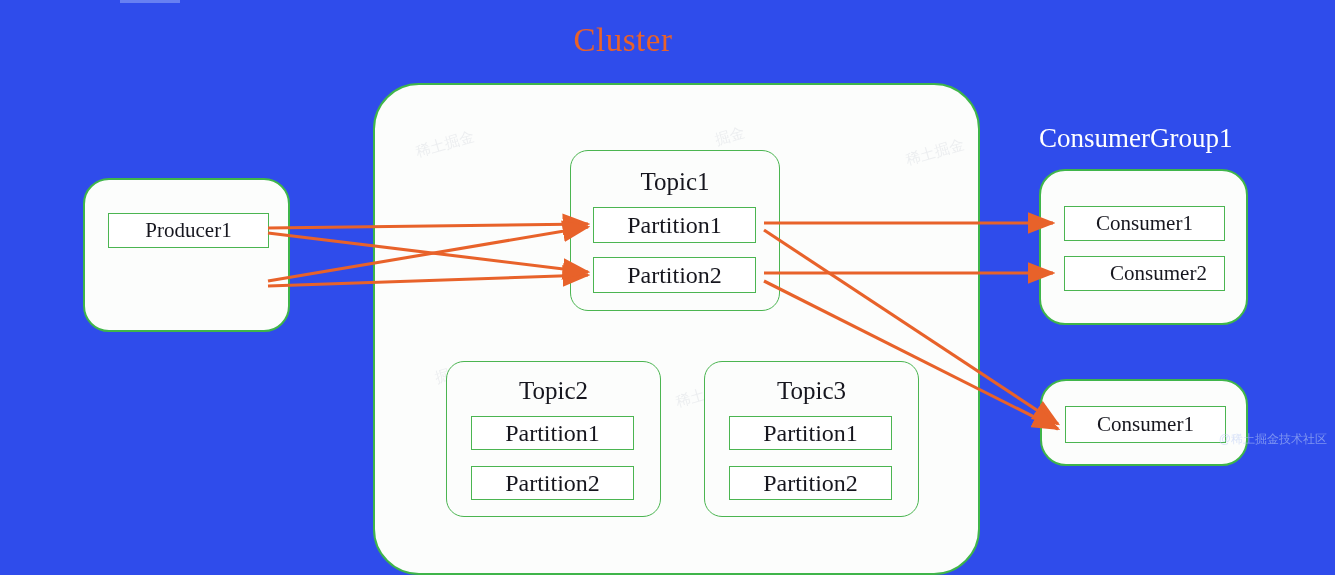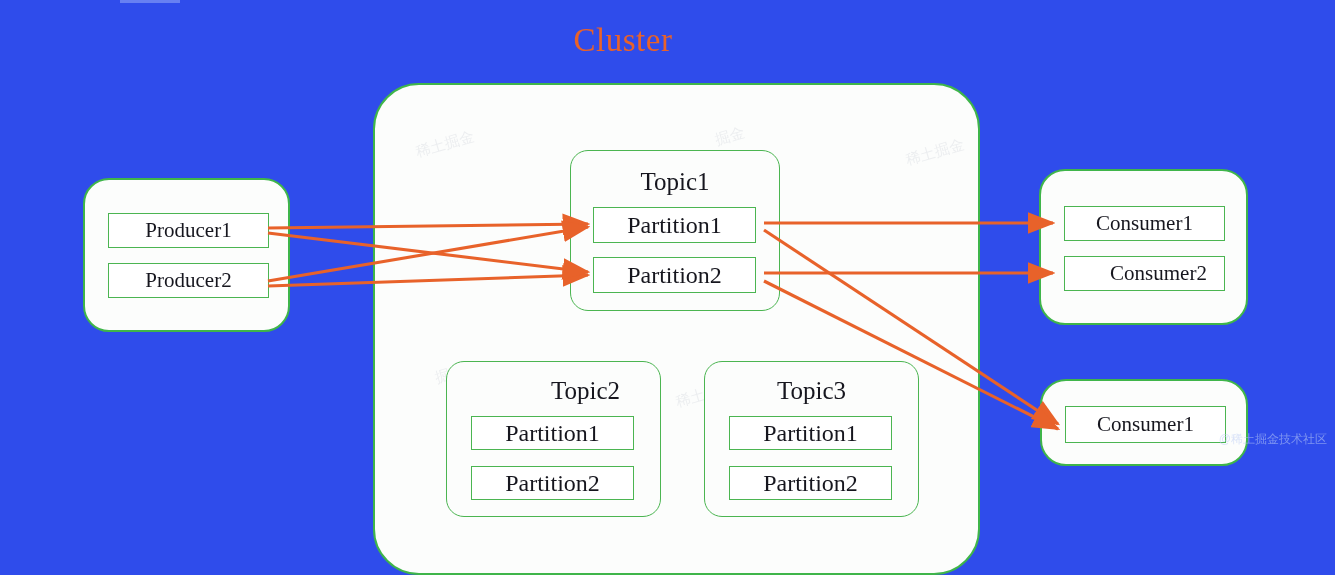--- a/index.html
+++ b/index.html
@@ -138,37 +138,37 @@
     <div class="wm" style="left:300px; top:300px;">稀土掘金</div>
     <div class="wm" style="left:140px; top:400px;">掘金</div>
   </div>
 
   <div class="abs topic-box" style="left:570px; top:150px; width:210px; height:161px;">
     <div class="topic-label" style="top:18px;">Topic1</div>
     <div class="cell" style="left:22px; top:56px; width:163px; height:36px;">Partition1</div>
     <div class="cell" style="left:22px; top:106px; width:163px; height:36px;">Partition2</div>
   </div>
 
-  <div class="abs topic-box" style="left:446px; top:361px; width:215px; height:156px;padding-left:32px;">
+  <div class="abs topic-box" style="left:446px; top:361px; width:215px; height:156px;">
     <div class="topic-label" style="top:16px;">Topic2</div>
     <div class="cell" style="left:24px; top:54px; width:163px; height:34px;">Partition1</div>
     <div class="cell" style="left:24px; top:104px; width:163px; height:34px;">Partition2</div>
   </div>
 
   <div class="abs topic-box" style="left:704px; top:361px; width:215px; height:156px;">
     <div class="topic-label" style="top:16px;">Topic3</div>
     <div class="cell" style="left:24px; top:54px; width:163px; height:34px;">Partition1</div>
     <div class="cell" style="left:24px; top:104px; width:163px; height:34px;">Partition2</div>
   </div>
 
   <div class="abs container-box group-box" style="left:83px; top:178px; width:207px; height:154px;">
     <div class="cell cell-lg" style="left:23px; top:33px; width:161px; height:35px;">Producer1</div>
-    <div class="cell cell-lg" style="left:23px; top:83px; width:161px; height:35px;">Producer2</div>
-  </div>
-
+  </div>
+
+  <div class="abs group-title" style="left:1039px; top:125px;">ConsumerGroup1</div>
   <div class="abs container-box group-box" style="left:1039px; top:169px; width:209px; height:156px;">
     <div class="cell cell-lg" style="left:23px; top:35px; width:161px; height:35px;">Consumer1</div>
     <div class="cell cell-lg" style="left:23px; top:85px; width:161px; height:35px;padding-left:28px;">Consumer2</div>
   </div>
 
   <div class="abs container-box group-box" style="left:1040px; top:379px; width:208px; height:87px;">
     <div class="cell cell-lg" style="left:23px; top:25px; width:161px; height:37px;">Consumer1</div>
   </div>
 
   <svg id="arrows" viewBox="0 0 1335 575">

